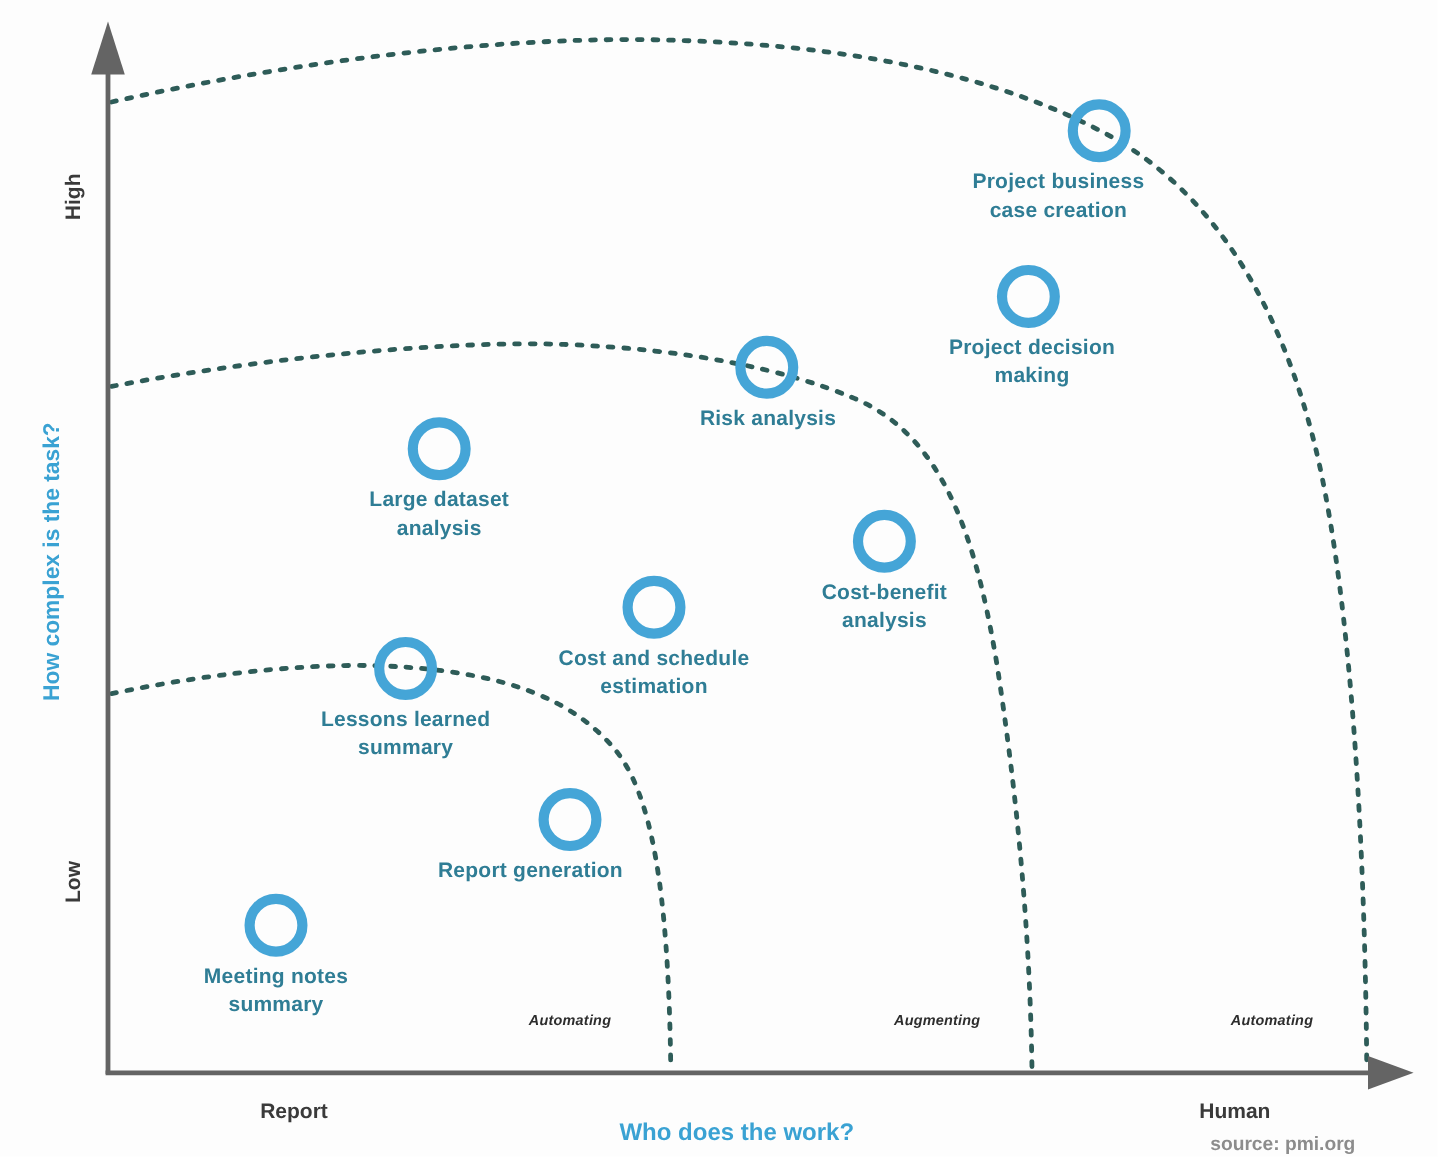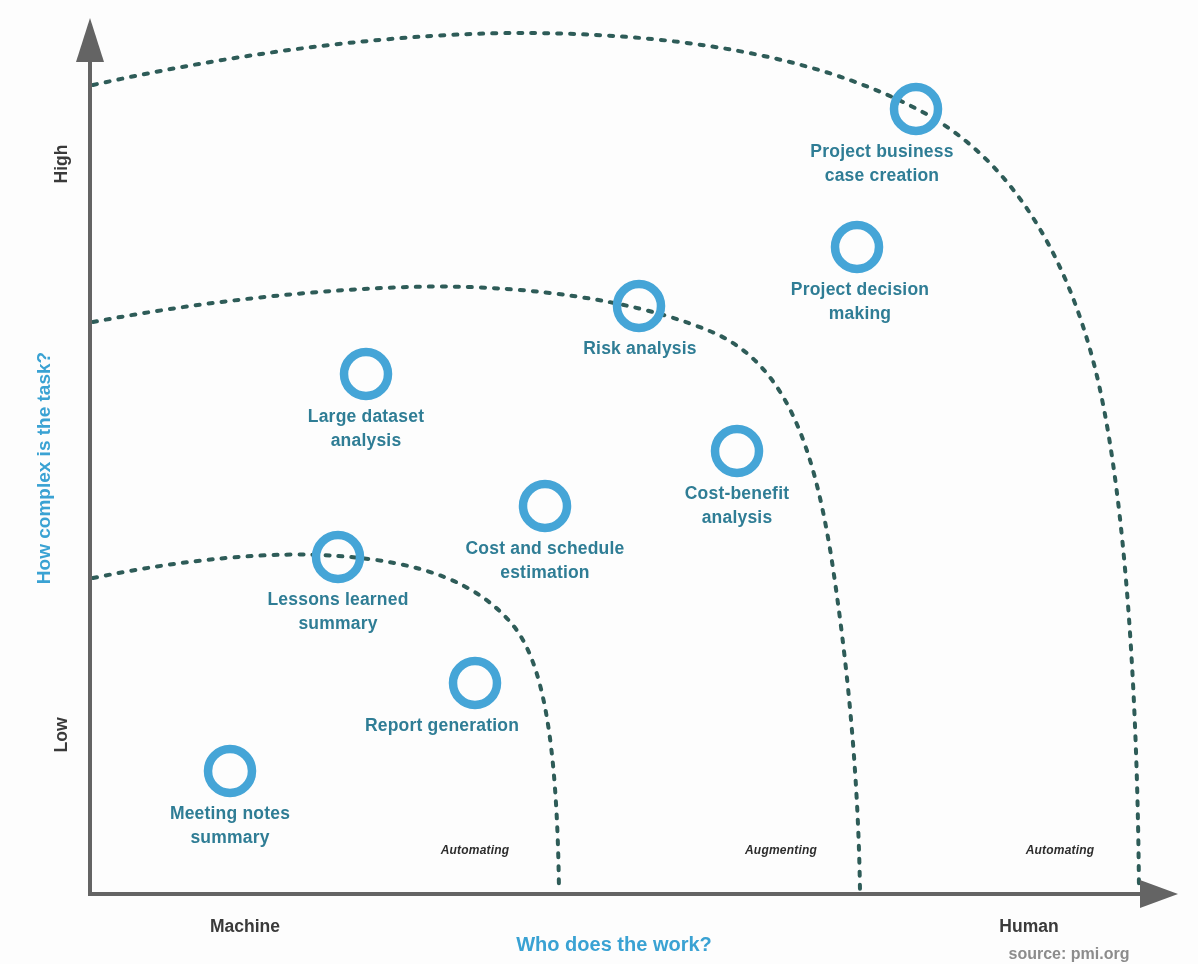--- a/index.html
+++ b/index.html
@@ -105,21 +105,21 @@
           <circle cx="916" cy="109" r="22" fill="none" stroke="#45a5d7" stroke-width="8.5"></circle>
           <text x="882" y="157" text-anchor="middle" class="point-label"><tspan x="882" dy="0">Project business</tspan><tspan x="882" dy="23.5">case creation</tspan></text>
         </g>
       </g>
   </svg>
 
   <div class="overlay-label axis-end-label rot label-high">High</div>
   <div class="overlay-label axis-end-label rot label-low">Low</div>
   <div class="overlay-label y-title rot">How complex is the task?</div>
 
-  <div class="overlay-label axis-end-label label-machine">Machine</div>
+  <div class="overlay-label axis-end-label label-machine">Report</div>
   <div class="overlay-label axis-end-label label-human">Human</div>
   <div class="overlay-label x-title">Who does the work?</div>
 
   <div class="overlay-label zone-label zone-automating">Automating</div>
   <div class="overlay-label zone-label zone-assisting">Augmenting</div>
   <div class="overlay-label zone-label zone-augmenting">Automating</div>
 
   <div class="overlay-label source-label">source: pmi.org</div>
 </div>
 

